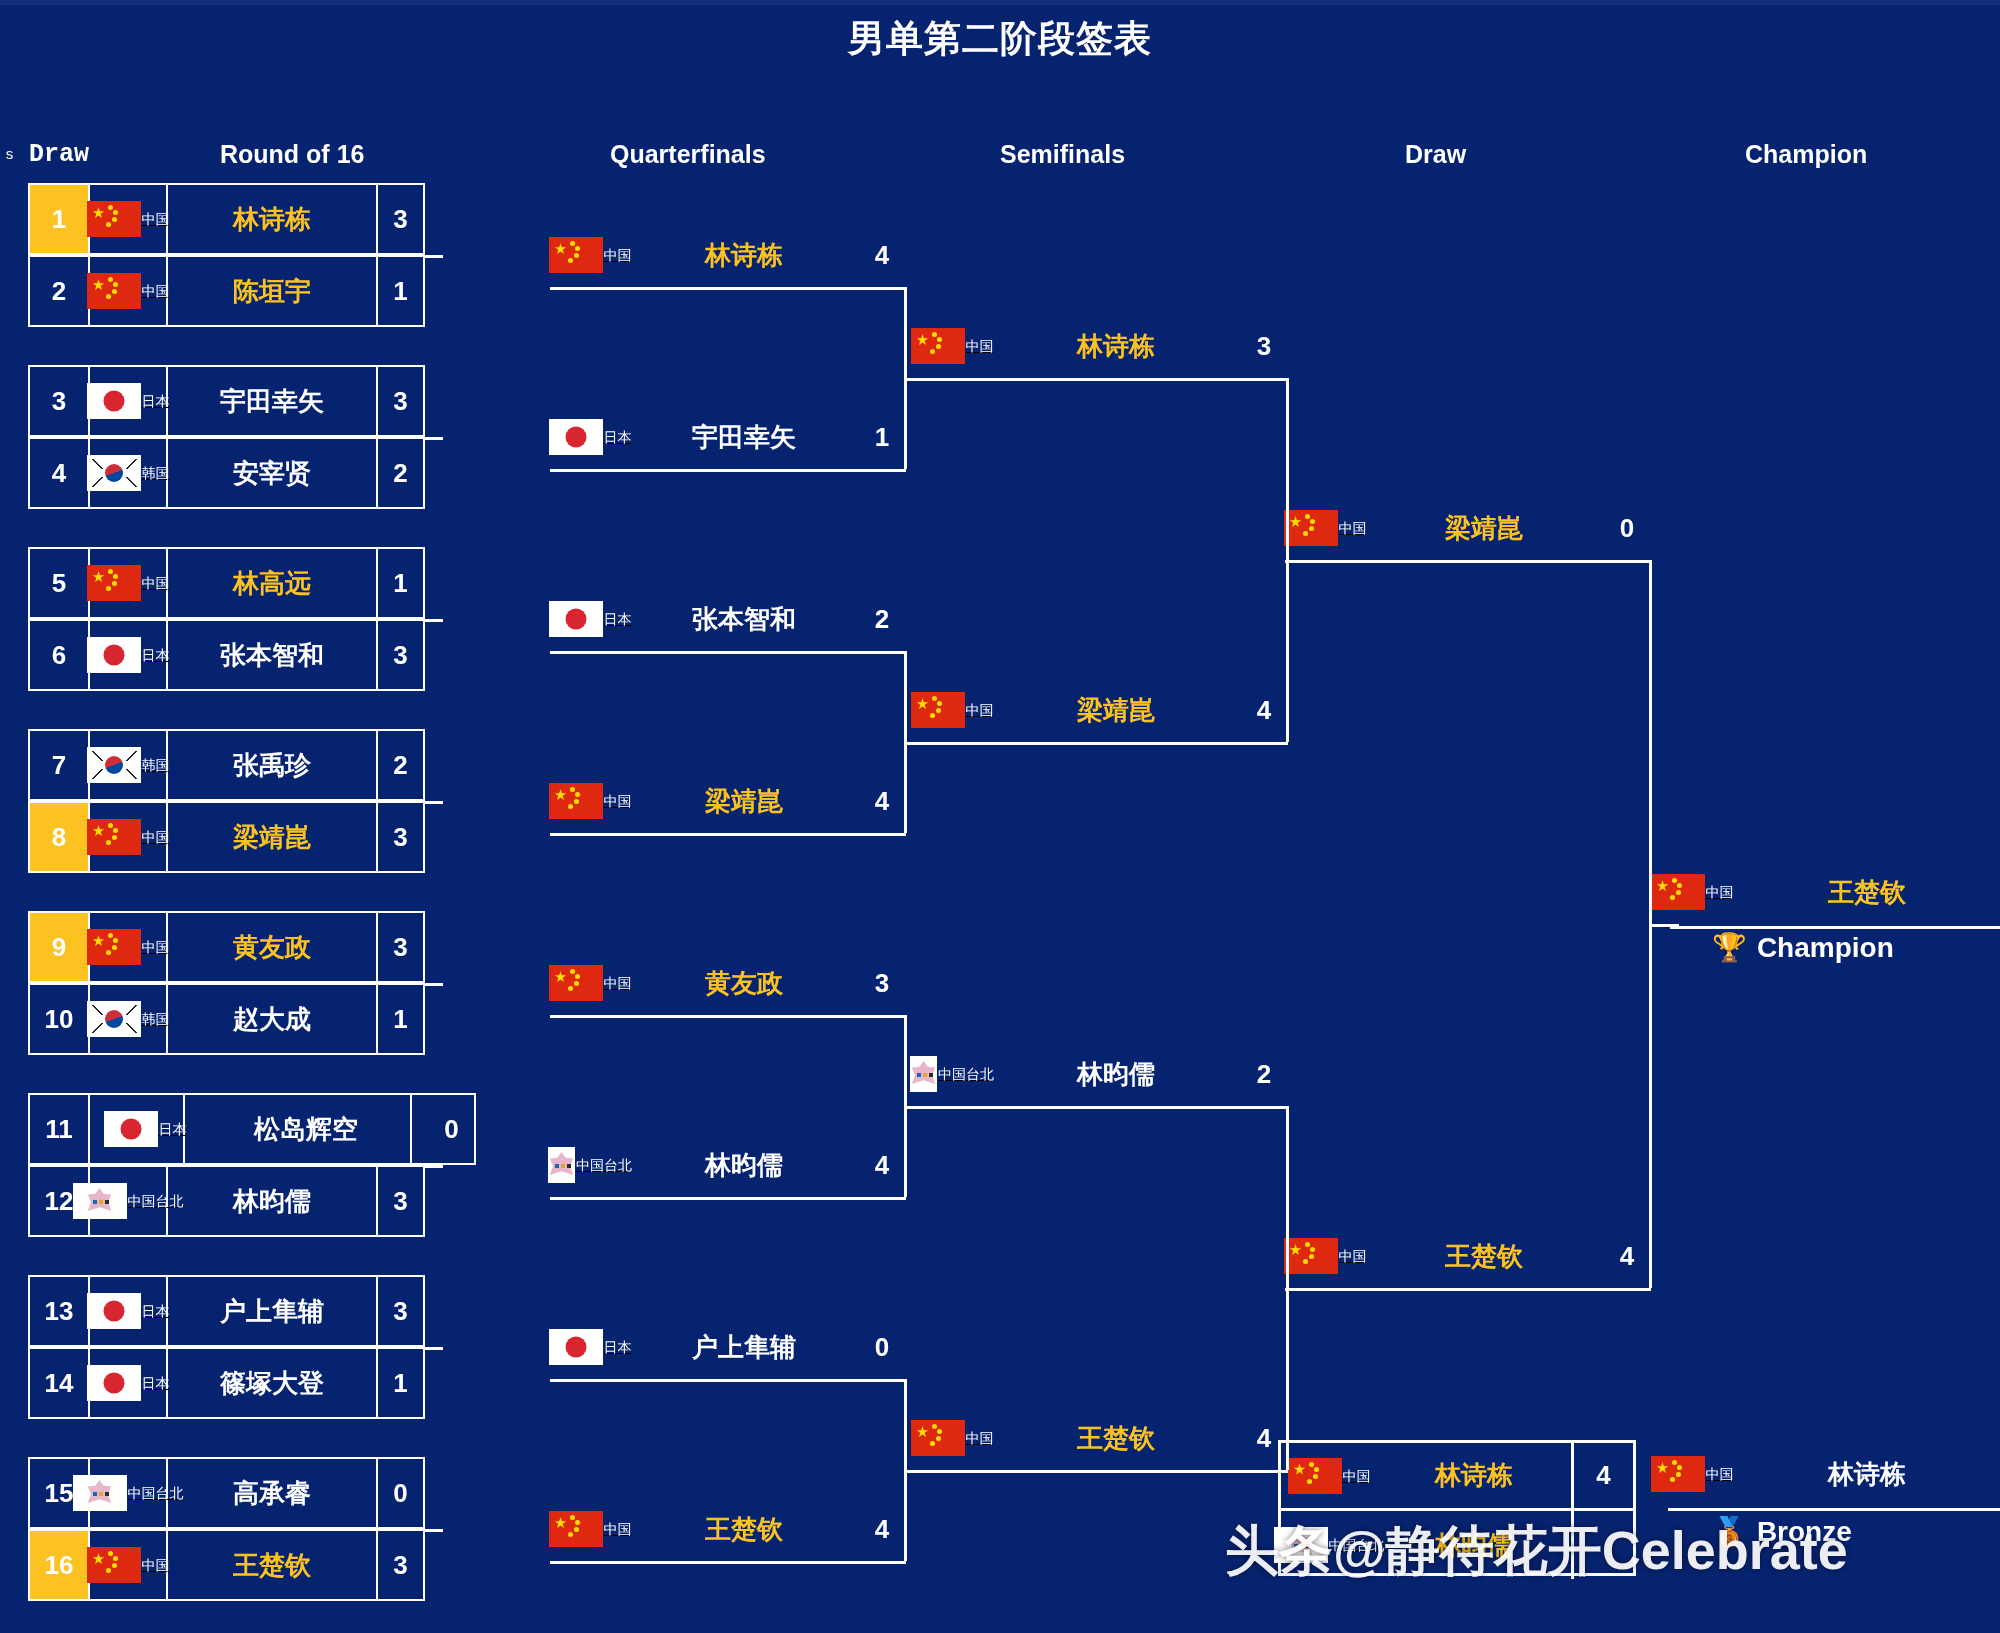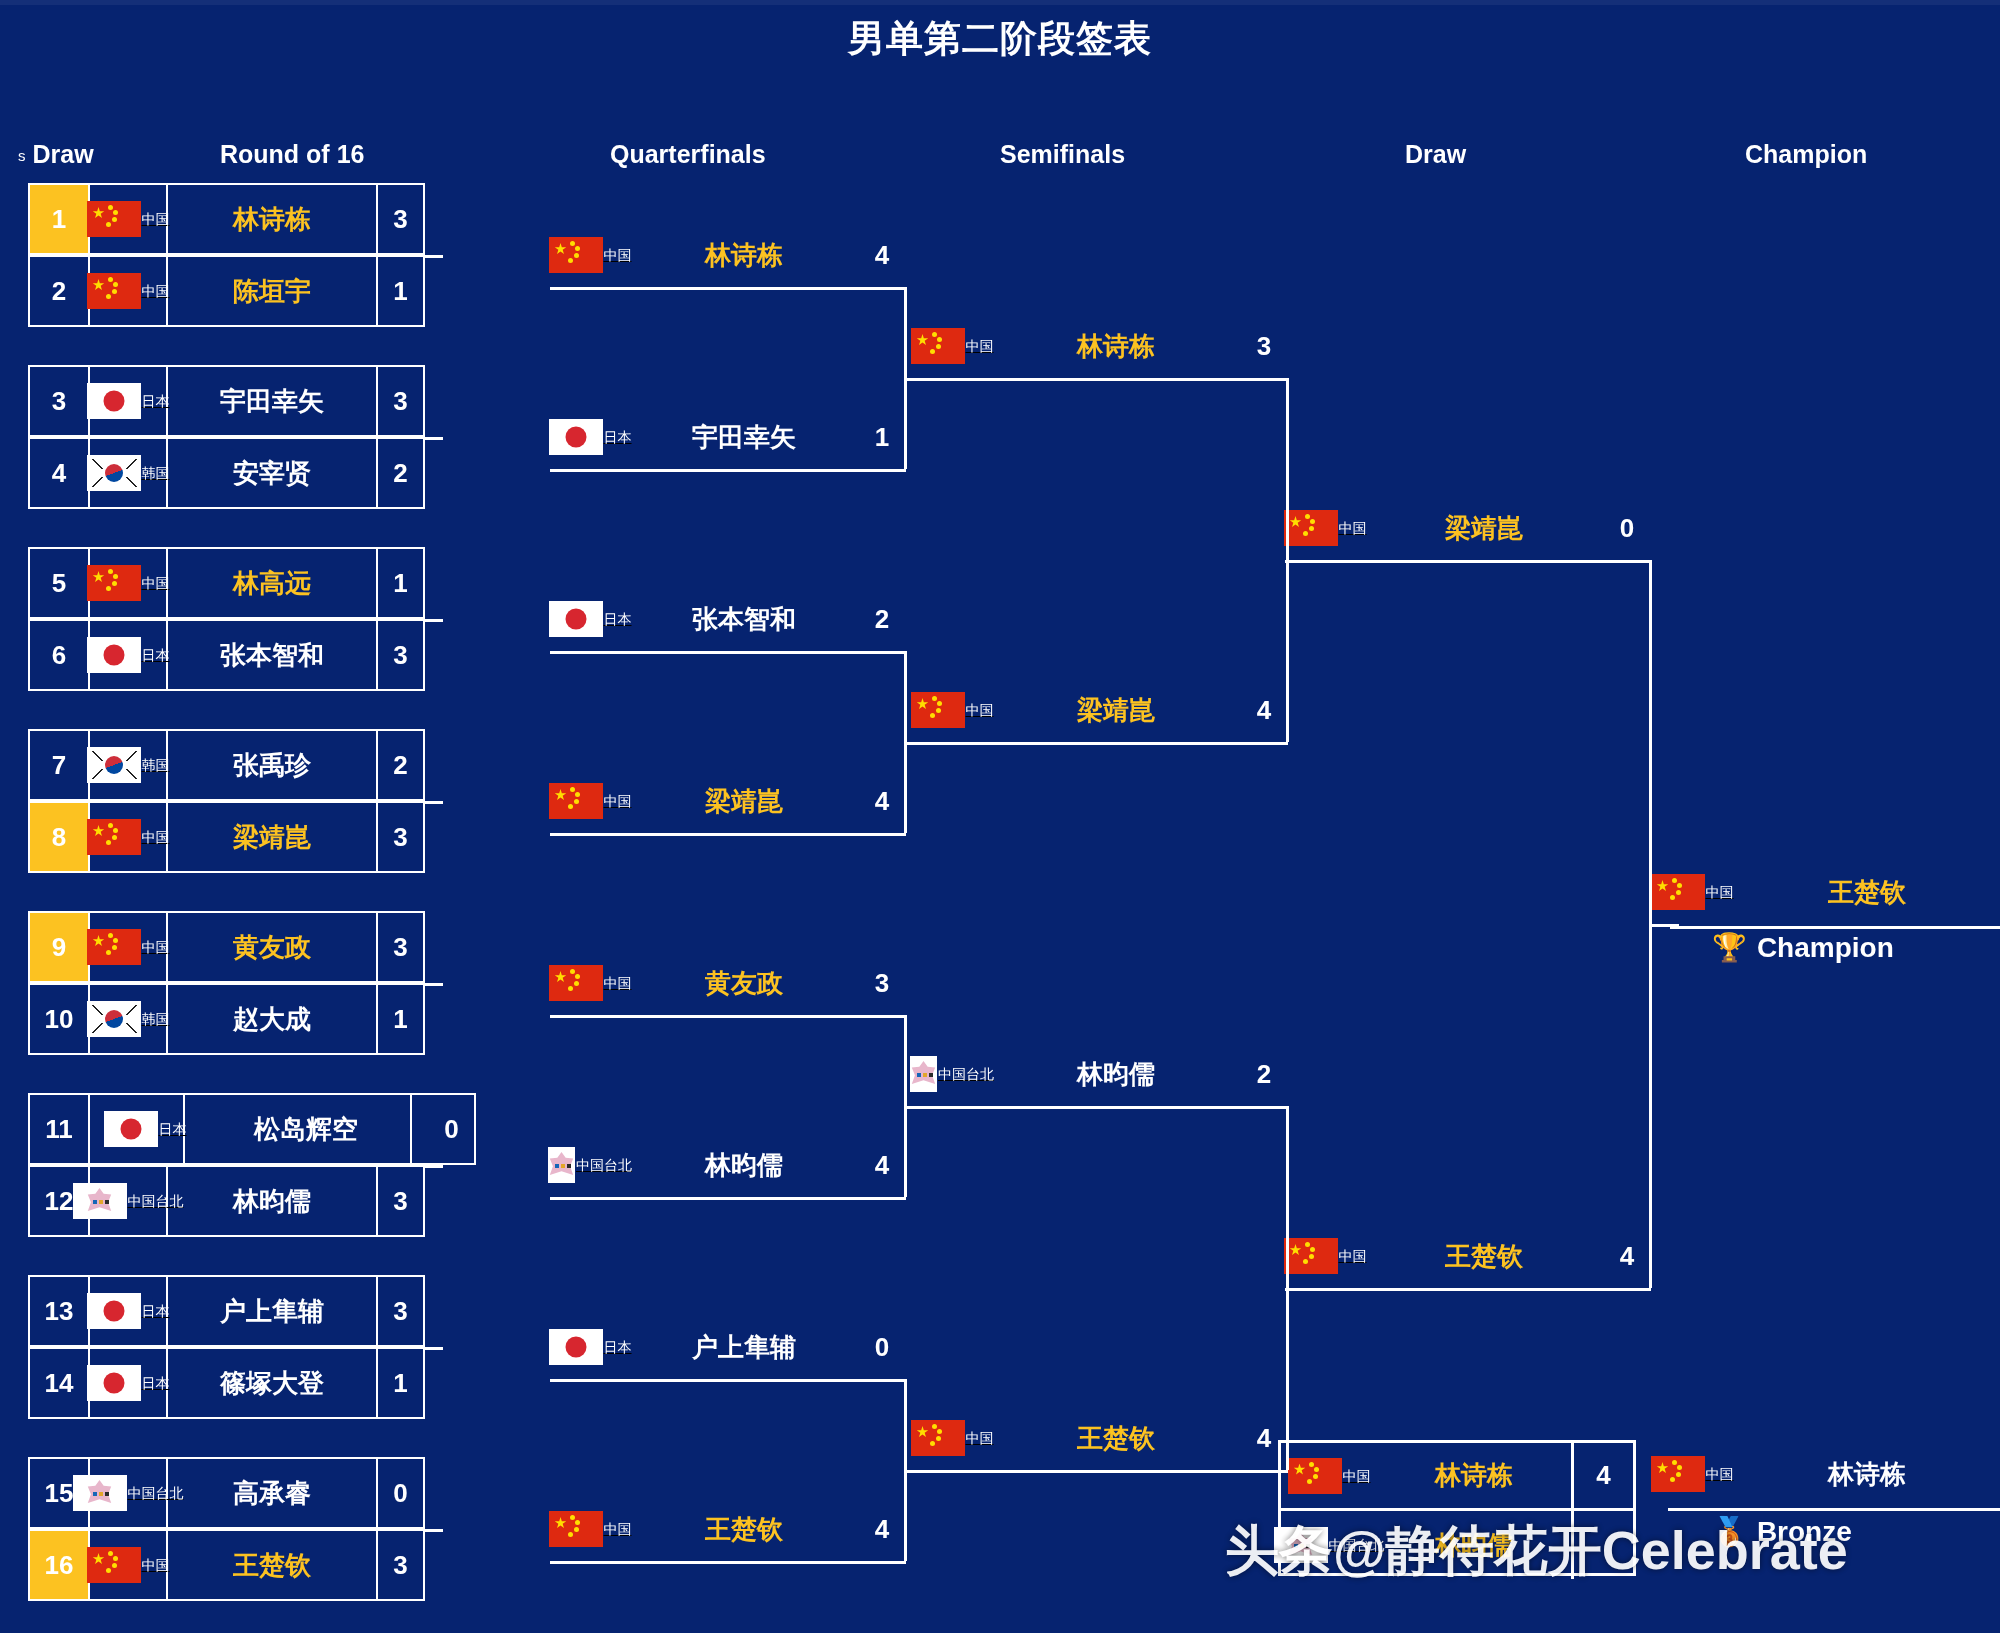--- a/index.html
+++ b/index.html
@@ -167,21 +167,21 @@
 </style>
 </head>
 <body>
 
 <div id="root">
 
   <div class="topstripe"></div>
 
   <div class="title">男单第二阶段签表</div>
 
-  <div class="col-head" style="left:18px;">
+  <div class="col-head" style="left:5px;font-family:Liberation Mono, monospace;">
     <span class="mini">s</span>
     <span>Draw</span>
   </div>
   <div class="col-head" style="left:220px;">Round of 16</div>
   <div class="col-head" style="left:610px;">Quarterfinals</div>
   <div class="col-head" style="left:1000px;">Semifinals</div>
   <div class="col-head" style="left:1405px;">Draw</div>
   <div class="col-head" style="left:1745px;">Champion</div>
 
   <div id="draw-rows">

